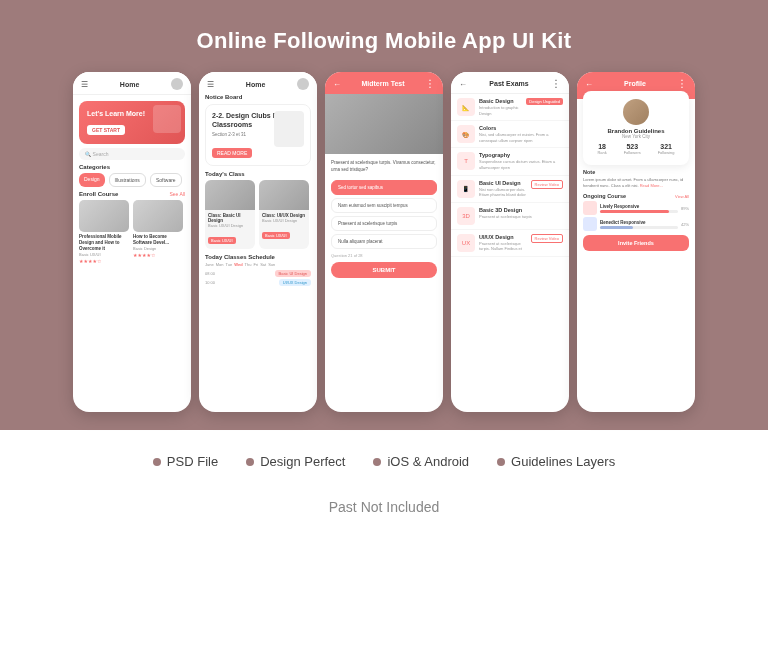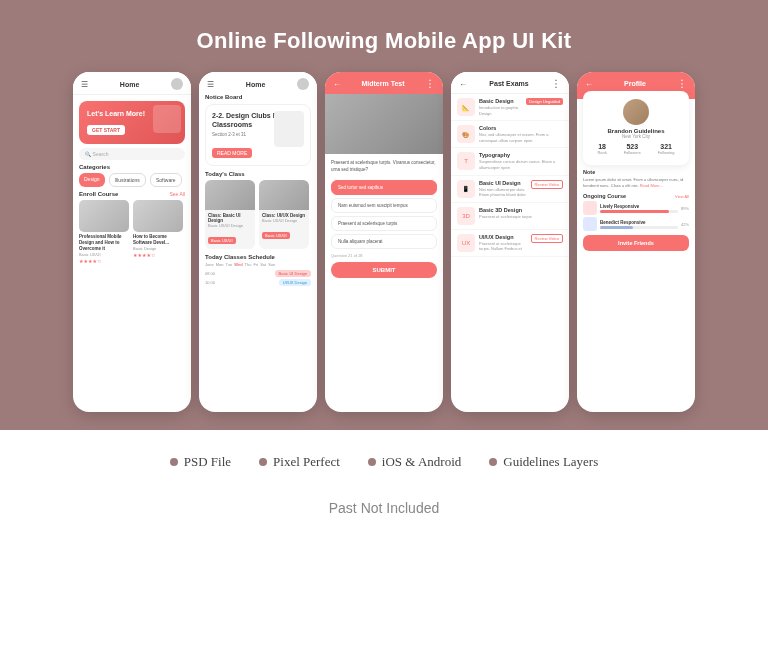--- a/index.html
+++ b/index.html
@@ -454,21 +454,20 @@
       gap: 28px;
       justify-content: center;
       align-items: center;
       padding: 10px 0 14px;
     }
 
     .feature-item {
       display: flex;
       align-items: center;
       gap: 6px;
-      font-family: Liberation Serif, serif;
     }
 
     .feature-dot {
       width: 8px;
       height: 8px;
       border-radius: 50%;
       background: #9e7b7b;
       flex-shrink: 0;
     }
 
@@ -733,21 +732,21 @@
 </div>
 
 <div class="bottom-section">
   <div class="features-row">
     <div class="feature-item">
       <div class="feature-dot"></div>
       <span class="feature-label">PSD File</span>
     </div>
     <div class="feature-item">
       <div class="feature-dot"></div>
-      <span class="feature-label">Pixel Perfect</span>
+      <span class="feature-label">Design Perfect</span>
     </div>
     <div class="feature-item">
       <div class="feature-dot"></div>
       <span class="feature-label">iOS &amp; Android</span>
     </div>
     <div class="feature-item">
       <div class="feature-dot"></div>
       <span class="feature-label">Guidelines Layers</span>
     </div>
   </div>

